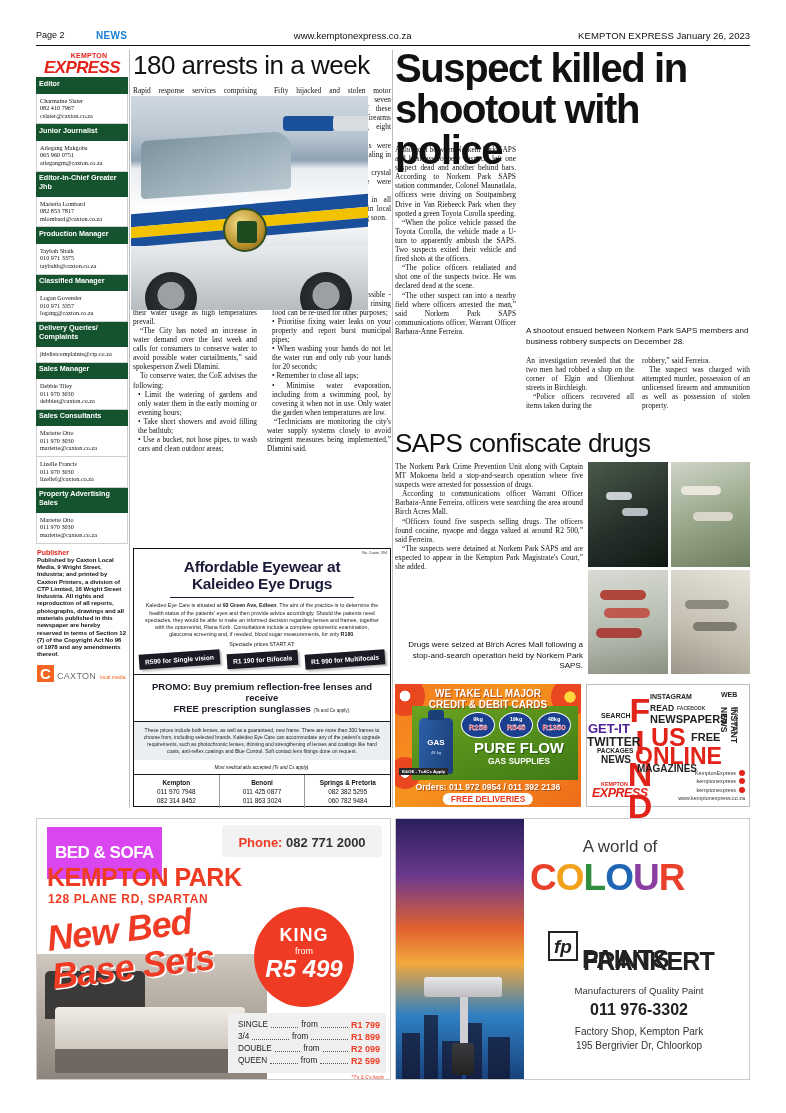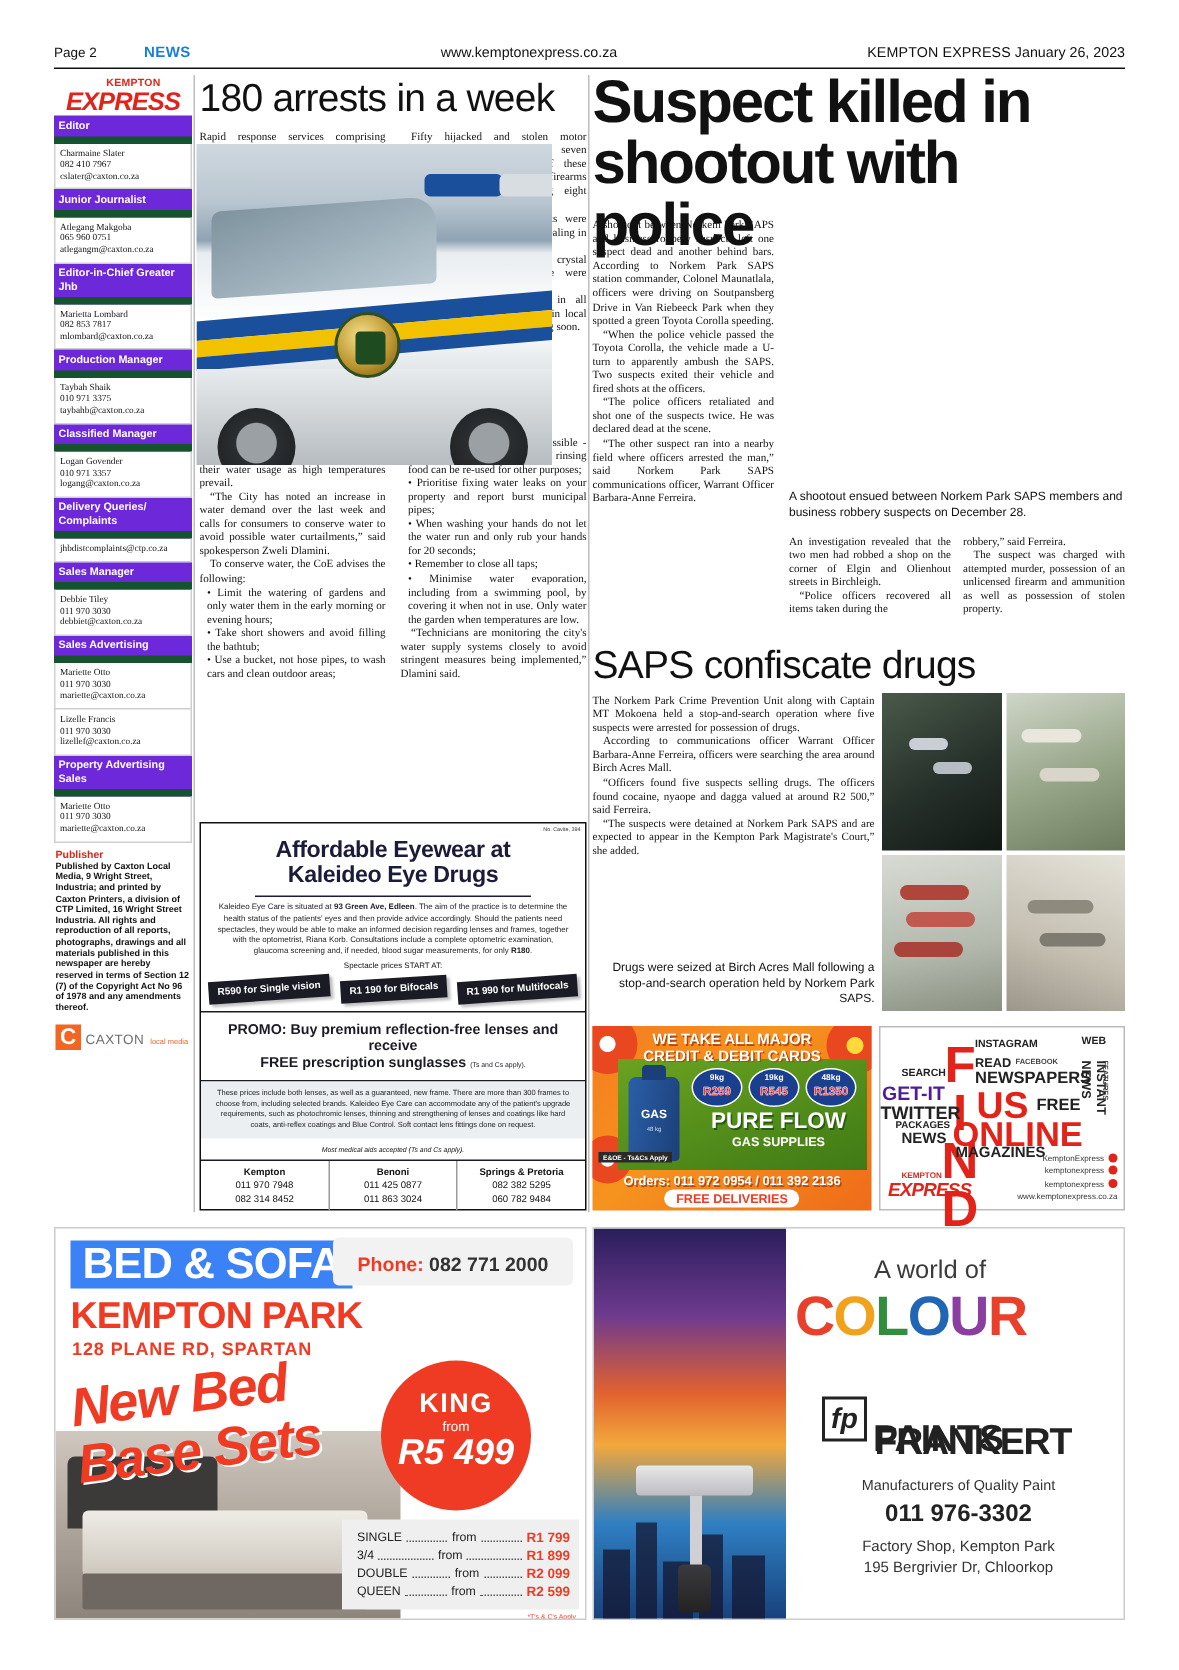--- a/index.html
+++ b/index.html
@@ -35,23 +35,23 @@
     text-align:center; padding-left:14px;
   }
   .ke-logo .k2 {
     font-family:"Liberation Sans", sans-serif; font-weight:700; font-style:italic;
     font-size:17px; color:#e2231a; line-height:17px; letter-spacing:-.6px;
   }
   .contact-block { text-align:center; font-size:6.6px; line-height:8.2px; color:#111; padding:2px 2px 4px; }
   .contact-block .ct { color:#e2231a; font-weight:700; font-size:7px; }
   .contact-block b { font-weight:700; }
   .staff-hdr {
-    background:#6d28d9; color:#fff; font-family:"Liberation Sans", sans-serif;
+    background:#14532d; color:#fff; font-family:"Liberation Sans", sans-serif;
     font-weight:700; font-size:7.2px; padding:2.5px 3px; line-height:8.5px;
-    border-bottom:5px solid #14532d;
+    border-bottom:3px solid #14532d;
   }
   .staff-body {
     font-size:6.2px; line-height:7.6px; color:#111; padding:3px 3px 4px;
     border-left:1px solid #cfcfcf; border-right:1px solid #cfcfcf; border-bottom:1px solid #cfcfcf;
     word-break:break-all;
   }
   .publisher-hdr { color:#e2231a; font-weight:700; font-size:7px;
     font-family:"Liberation Sans", sans-serif; margin-top:5px; padding-left:1px;}
   .publisher-body { font-size:6px; line-height:7.3px; color:#111; font-weight:700;
     font-family:"Liberation Sans", sans-serif; padding:1px 1px 0; }
@@ -201,22 +201,22 @@
   .findad .kelogo { position:absolute; left:5px; bottom:6px; }
   .findad .kelogo .k1 { font-family:"Liberation Sans", sans-serif; font-weight:700;
     font-size:5.4px; color:#e2231a; line-height:6px; padding-left:9px;}
   .findad .kelogo .k2 { font-family:"Liberation Sans", sans-serif; font-weight:700;
     font-style:italic; font-size:12.5px; color:#e2231a; line-height:13px; letter-spacing:-.5px;}
 
   
   .bedad { position:absolute; left:36px; top:818px; width:355px; height:262px;
     background:#fff; border:1px solid #ccc; overflow:hidden;
     font-family:"Liberation Sans", sans-serif; }
-  .bedad .bs-title { position:absolute; left:10px; top:8px; background:#3b82f6; color:#fff;
-    font-weight:700; font-size:29px; line-height:30px; padding:1px 8px; letter-spacing:-.5px;}
+  .bedad .bs-title { position:absolute; left:10px; top:8px; background:#d946ef; color:#fff;
+    font-weight:700; font-size:17px; line-height:30px; padding:11px 8px; letter-spacing:-.5px;}
   .bedad .bs-sub { position:absolute; left:10px; top:44px; color:#ef3b24; font-weight:700;
     font-size:25px; line-height:28px; letter-spacing:-.5px;}
   .bedad .bs-addr { position:absolute; left:11px; top:73px; color:#ef3b24; font-weight:700;
     font-size:12px; letter-spacing:.6px;}
   .hoursbox { position:absolute; right:8px; top:6px; width:160px; background:#f2f2f2;
     border-radius:4px; padding:7px 6px; text-align:center; }
   .hoursbox .hl { font-size:7.2px; line-height:11px; color:#333; }
   .hoursbox .hl b { font-weight:700; color:#111; }
   .hoursbox .phone { font-size:13px; font-weight:700; color:#ef3b24; margin-top:3px;}
   .hoursbox .phone span { color:#333; }
@@ -334,21 +334,21 @@
         <div class="staff-hdr">Delivery Queries/ Complaints</div>
         <div class="staff-body">
           <div>jhbdistcomplaints@ctp.co.za</div>
         </div>
         <div class="staff-hdr">Sales Manager</div>
         <div class="staff-body">
           <div>Debbie Tiley</div>
           <div>011 970 3030</div>
           <div>debbiet@caxton.co.za</div>
         </div>
-        <div class="staff-hdr">Sales Advertising</div>
+        <div class="staff-hdr">Sales Consultants</div>
         <div class="staff-body">
           <div>Mariette Otto</div>
           <div>011 970 3030</div>
           <div>mariette@caxton.co.za</div>
         </div>
         <div class="staff-body">
           <div>Lizelle Francis</div>
           <div>011 970 3030</div>
           <div>lizellef@caxton.co.za</div>
         </div>

